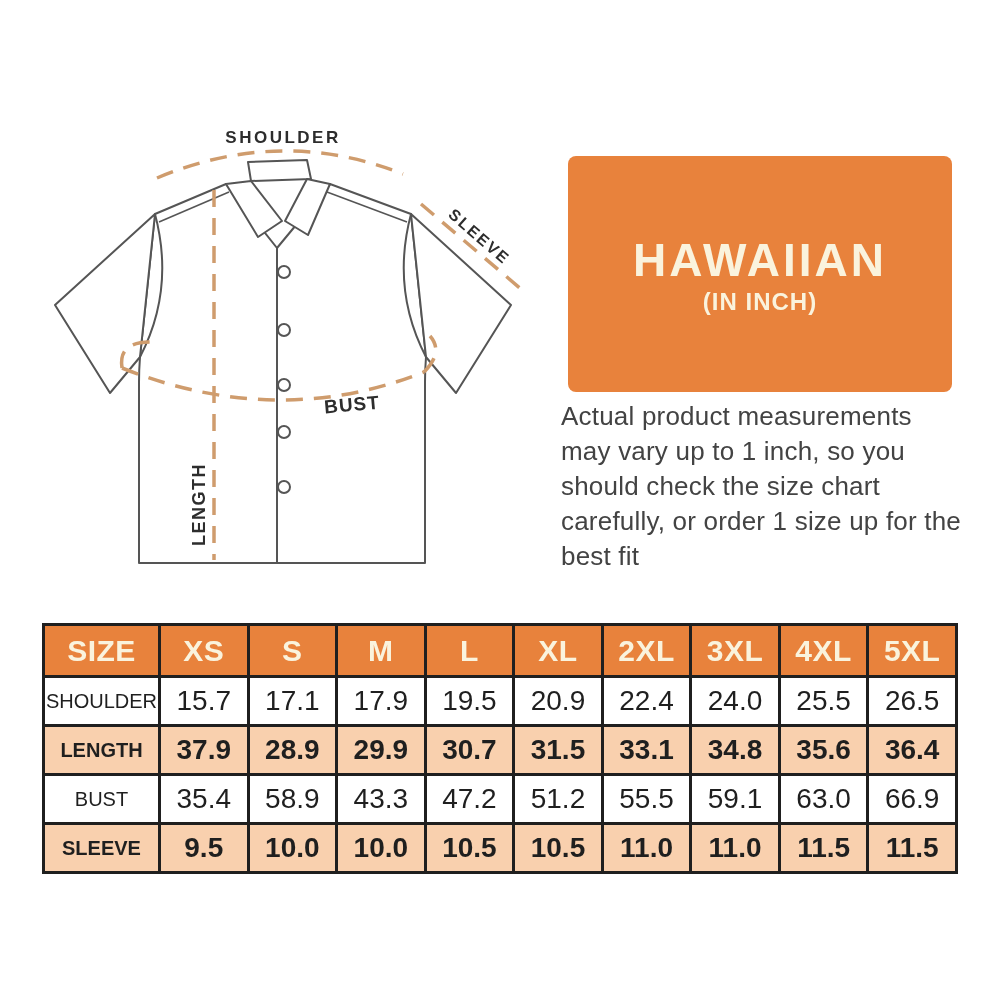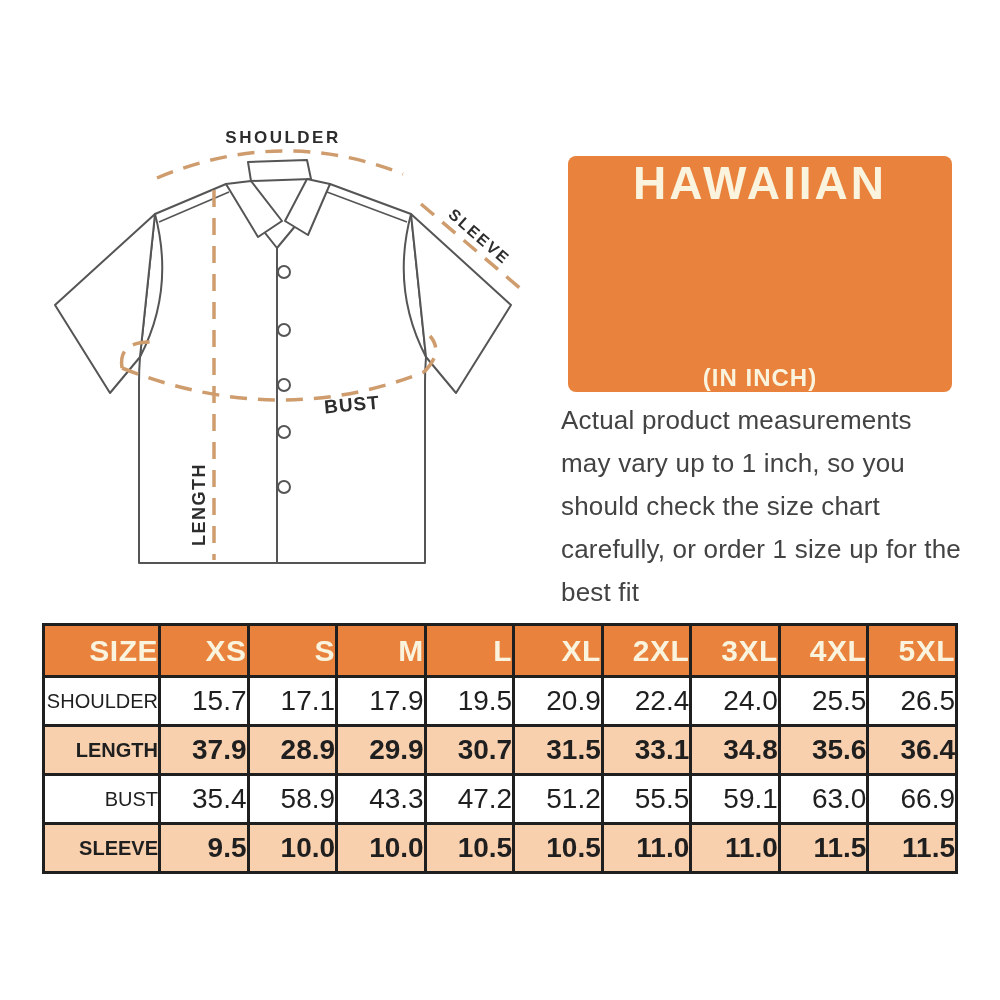--- a/index.html
+++ b/index.html
@@ -24,39 +24,39 @@
     white-space:nowrap;
   }
   .lbl-shoulder{left:183px;top:128px;width:200px;font-size:17px;letter-spacing:2.5px;}
   .lbl-sleeve{left:429px;top:228px;width:100px;font-size:16px;letter-spacing:2px;transform:rotate(41deg);}
   .lbl-bust{left:312px;top:394px;width:80px;font-size:19px;letter-spacing:1px;transform:rotate(-5deg);}
   .lbl-length{left:149px;top:494px;width:100px;font-size:18px;letter-spacing:1.5px;transform:rotate(-90deg);}
   
   .title-box{
     position:absolute;left:568px;top:156px;width:384px;height:236px;
     background:var(--accent);border-radius:8px;color:var(--cream);
-    display:flex;flex-direction:column;align-items:center;justify-content:space-between;
+    display:flex;flex-direction:column;align-items:center;justify-content:center;
     text-align:center;
   }
   .title-line-big{font-size:46px;font-weight:bold;letter-spacing:3px;line-height:55px;}
   .title-line-mid{font-size:33px;font-weight:bold;letter-spacing:2px;margin-top:10px;}
   .title-line-small{font-size:24px;font-weight:bold;letter-spacing:1px;margin-top:0;}
   
   .note{
     position:absolute;left:561px;top:399px;width:404px;
-    font-size:26px;line-height:43px;color:var(--note);letter-spacing:.2px;
+    font-size:26px;line-height:35px;color:var(--note);letter-spacing:.2px;
   }
   
   table.size-table{
     position:absolute;left:42px;top:623px;width:916px;
     border-collapse:collapse;table-layout:fixed;
     font-family:"Liberation Sans",sans-serif;color:var(--ink);
   }
   .size-table th,.size-table td{
-    border:3px solid var(--ink);text-align:right;vertical-align:middle;
+    border:3px solid var(--ink);text-align:center;vertical-align:middle;
     overflow:hidden;
   }
   .size-table thead th{
     background:var(--accent);color:var(--cream);
     font-size:30px;font-weight:bold;height:52px;letter-spacing:.5px;
   }
   .size-table tbody tr{height:49px;background:#ffffff;}
   .size-table tbody tr:nth-child(even){background:var(--peach);}
   .size-table tbody td:first-child{font-size:20px;}
   .size-table tbody td{font-size:28px;font-weight:normal;}

